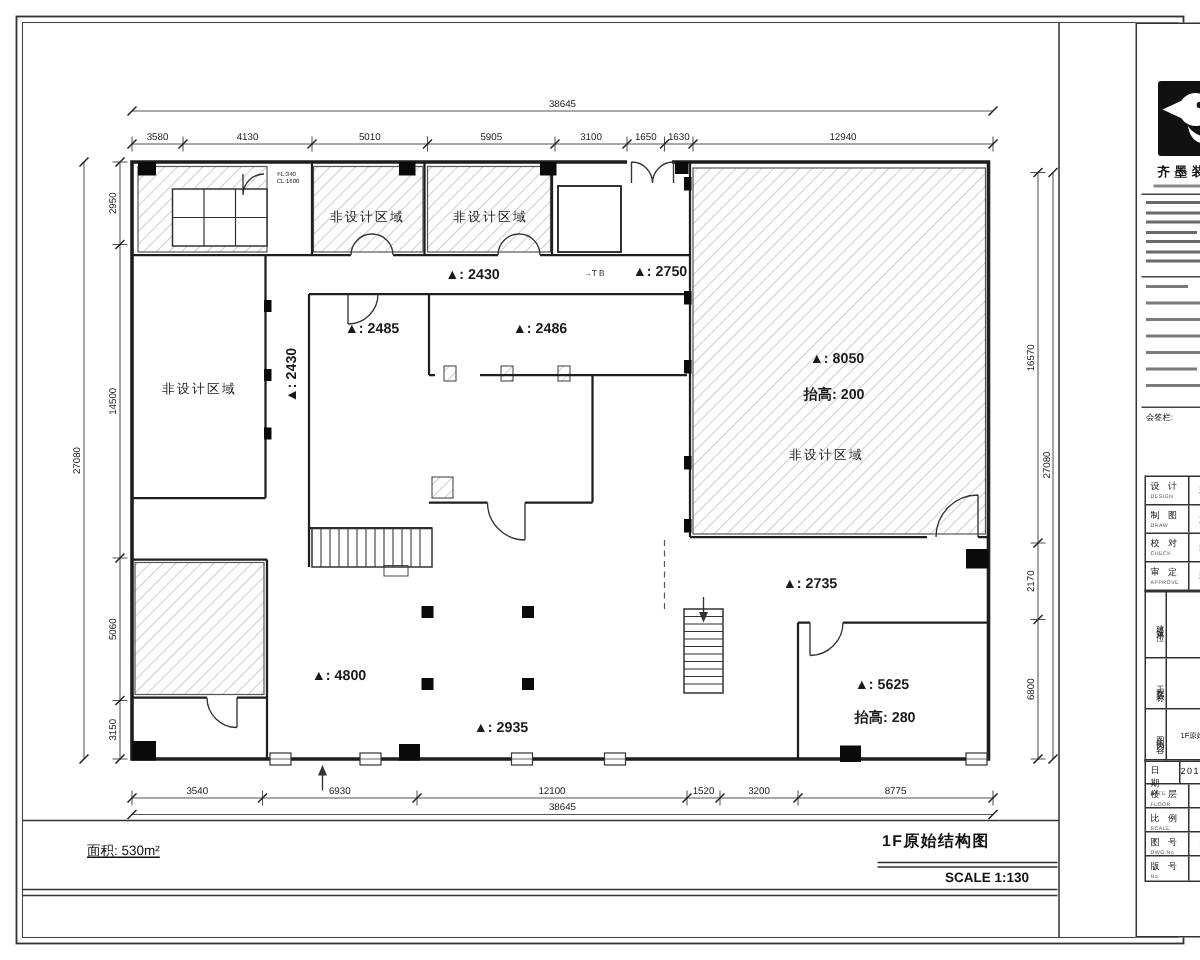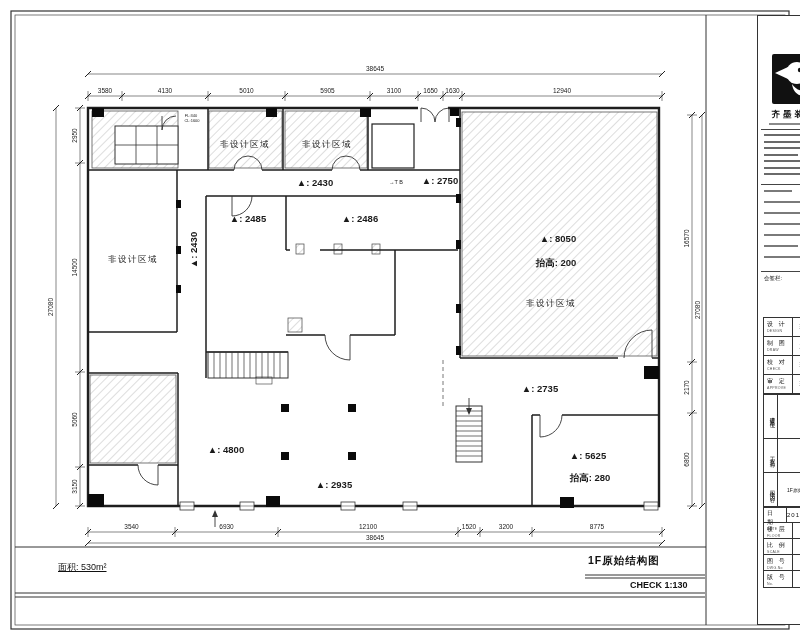--- a/index.html
+++ b/index.html
@@ -199,21 +199,21 @@
       <text x="689" y="238.5" font-size="6.5" text-anchor="middle" fill="#1a1a1a" transform="rotate(-90 689 238.5)">16570</text>
       <text x="689" y="387.5" font-size="6.5" text-anchor="middle" fill="#1a1a1a" transform="rotate(-90 689 387.5)">2170</text>
       <text x="689" y="459.5" font-size="6.5" text-anchor="middle" fill="#1a1a1a" transform="rotate(-90 689 459.5)">6800</text>
       <path d="M692,115 V506 M702,115 V506M687,115 H697M687,362 H697M687,413 H697M687,506 H697" stroke="#555" stroke-width="0.7" fill="none"></path>
       <path d="M689,118 L695,112M689,365 L695,359M689,416 L695,410M689,509 L695,503M699,118 L705,112 M699,509 L705,503" stroke="#222" stroke-width="1" fill="none"></path>
       <text x="700" y="310" font-size="6.5" text-anchor="middle" fill="#1a1a1a" transform="rotate(-90 700 310)">27080</text>
     </svg>
 
   <div class="abs sheet-area">面积: 530m²</div>
   <div class="abs sheet-title">1F原始结构图</div>
-  <div class="abs sheet-scale">CHECK 1:130</div>
+  <div class="abs sheet-scale">SCALE 1:130</div>
 
   <div class="abs tb">
     <div class="tb-logo">
       <svg width="46" height="50" viewBox="0 0 46 50">
         <rect x="0" y="0" width="46" height="50" rx="2" fill="#111"></rect>
         <g>
           <circle cx="25" cy="19" r="11" fill="#fff"></circle>
           <path d="M16,13 L3,19 L16,25 Z" fill="#fff"></path>
           <circle cx="28" cy="16" r="2.2" fill="#111"></circle>
           <path d="M20,30 C26,39 36,39 43,29 C38,46 22,45 20,30 Z" fill="#fff"></path>

